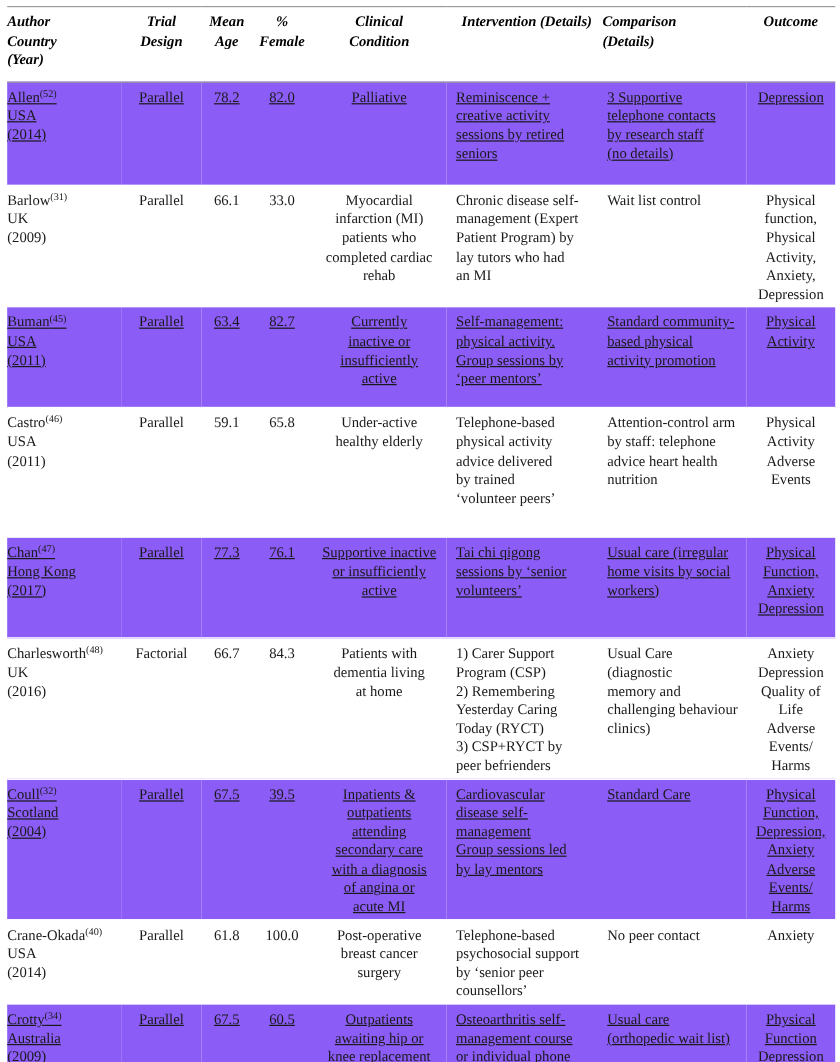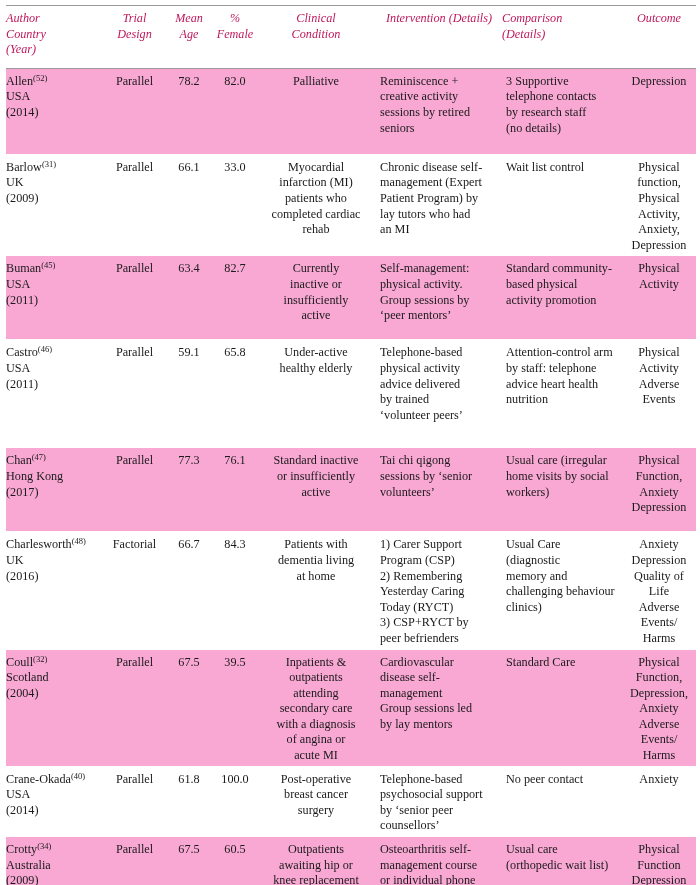--- a/index.html
+++ b/index.html
@@ -1,23 +1,23 @@
 <!DOCTYPE html>
 <html><head>
 <meta charset="utf-8">
 <style>
   html, body { margin: 0; padding: 0; background: #ffffff; }
   body { width: 700px; height: 885px; overflow: hidden; font-family: "Liberation Serif", "DejaVu Serif", serif; color: #1a1a1a; }
   .wrap { position: relative; width: 695px; margin-left: 6px; margin-top: 5px; }
   table { border-collapse: collapse; width: 690px; table-layout: fixed; font-size: 12.2px; line-height: 15.6px; }
   thead tr { border-top: 1.5px solid #9a9a9a; border-bottom: 1px solid #9a9a9a; }
   tbody tr:last-child { border-bottom: 1.5px solid #9a9a9a; }
-  th { font-weight: normal; font-style: italic; vertical-align: top; padding: 5px 2px 10px 2px; color: #be185d; }
+  th { font-weight: bold; font-style: italic; vertical-align: top; padding: 5px 2px 10px 2px; color: #000000; }
   td { vertical-align: top; padding: 5px 2px 2px 2px; }
-  tr.shaded td { background: #f9a8d4; }
+  tr.shaded td { background: #8b5cf6; text-decoration: underline; }
   tbody tr { border-top: 1px solid #ffffff; }
   .c1 { width: 93px; text-align: left; }
   .c2 { width: 63px; text-align: center; }
   .c3 { width: 38px; text-align: center; }
   .c4 { width: 46px; text-align: center; }
   .c5 { width: 108px; text-align: center; }
   .c6 { width: 118px; text-align: left; }
   .c7 { width: 118px; text-align: left; }
   .c8 { text-align: center; }
   sup { font-size: 8.5px; line-height: 0; vertical-align: 4px; }
@@ -173,21 +173,21 @@
             <span>Physical Activity</span>
             <span>Adverse Events</span>
           </td>
         </tr>
         <tr class="shaded" style="height: 84px;">
           <td class="c1"><span>Chan</span><sup>(47)</sup><br><span>Hong Kong</span><br><span>(2017)</span></td>
           <td class="c2">Parallel</td>
           <td class="c3">77.3</td>
           <td class="c4">76.1</td>
           <td class="c5 lines">
-            <span>Standard inactive</span>
+            <span>Supportive inactive</span>
             <span>or insufficiently</span>
             <span>active</span>
           </td>
           <td class="c6 lines">
             <span>Tai chi qigong</span>
             <span>sessions by ‘senior</span>
             <span>volunteers’</span>
           </td>
           <td class="c7 lines">
             <span>Usual care (irregular</span>

